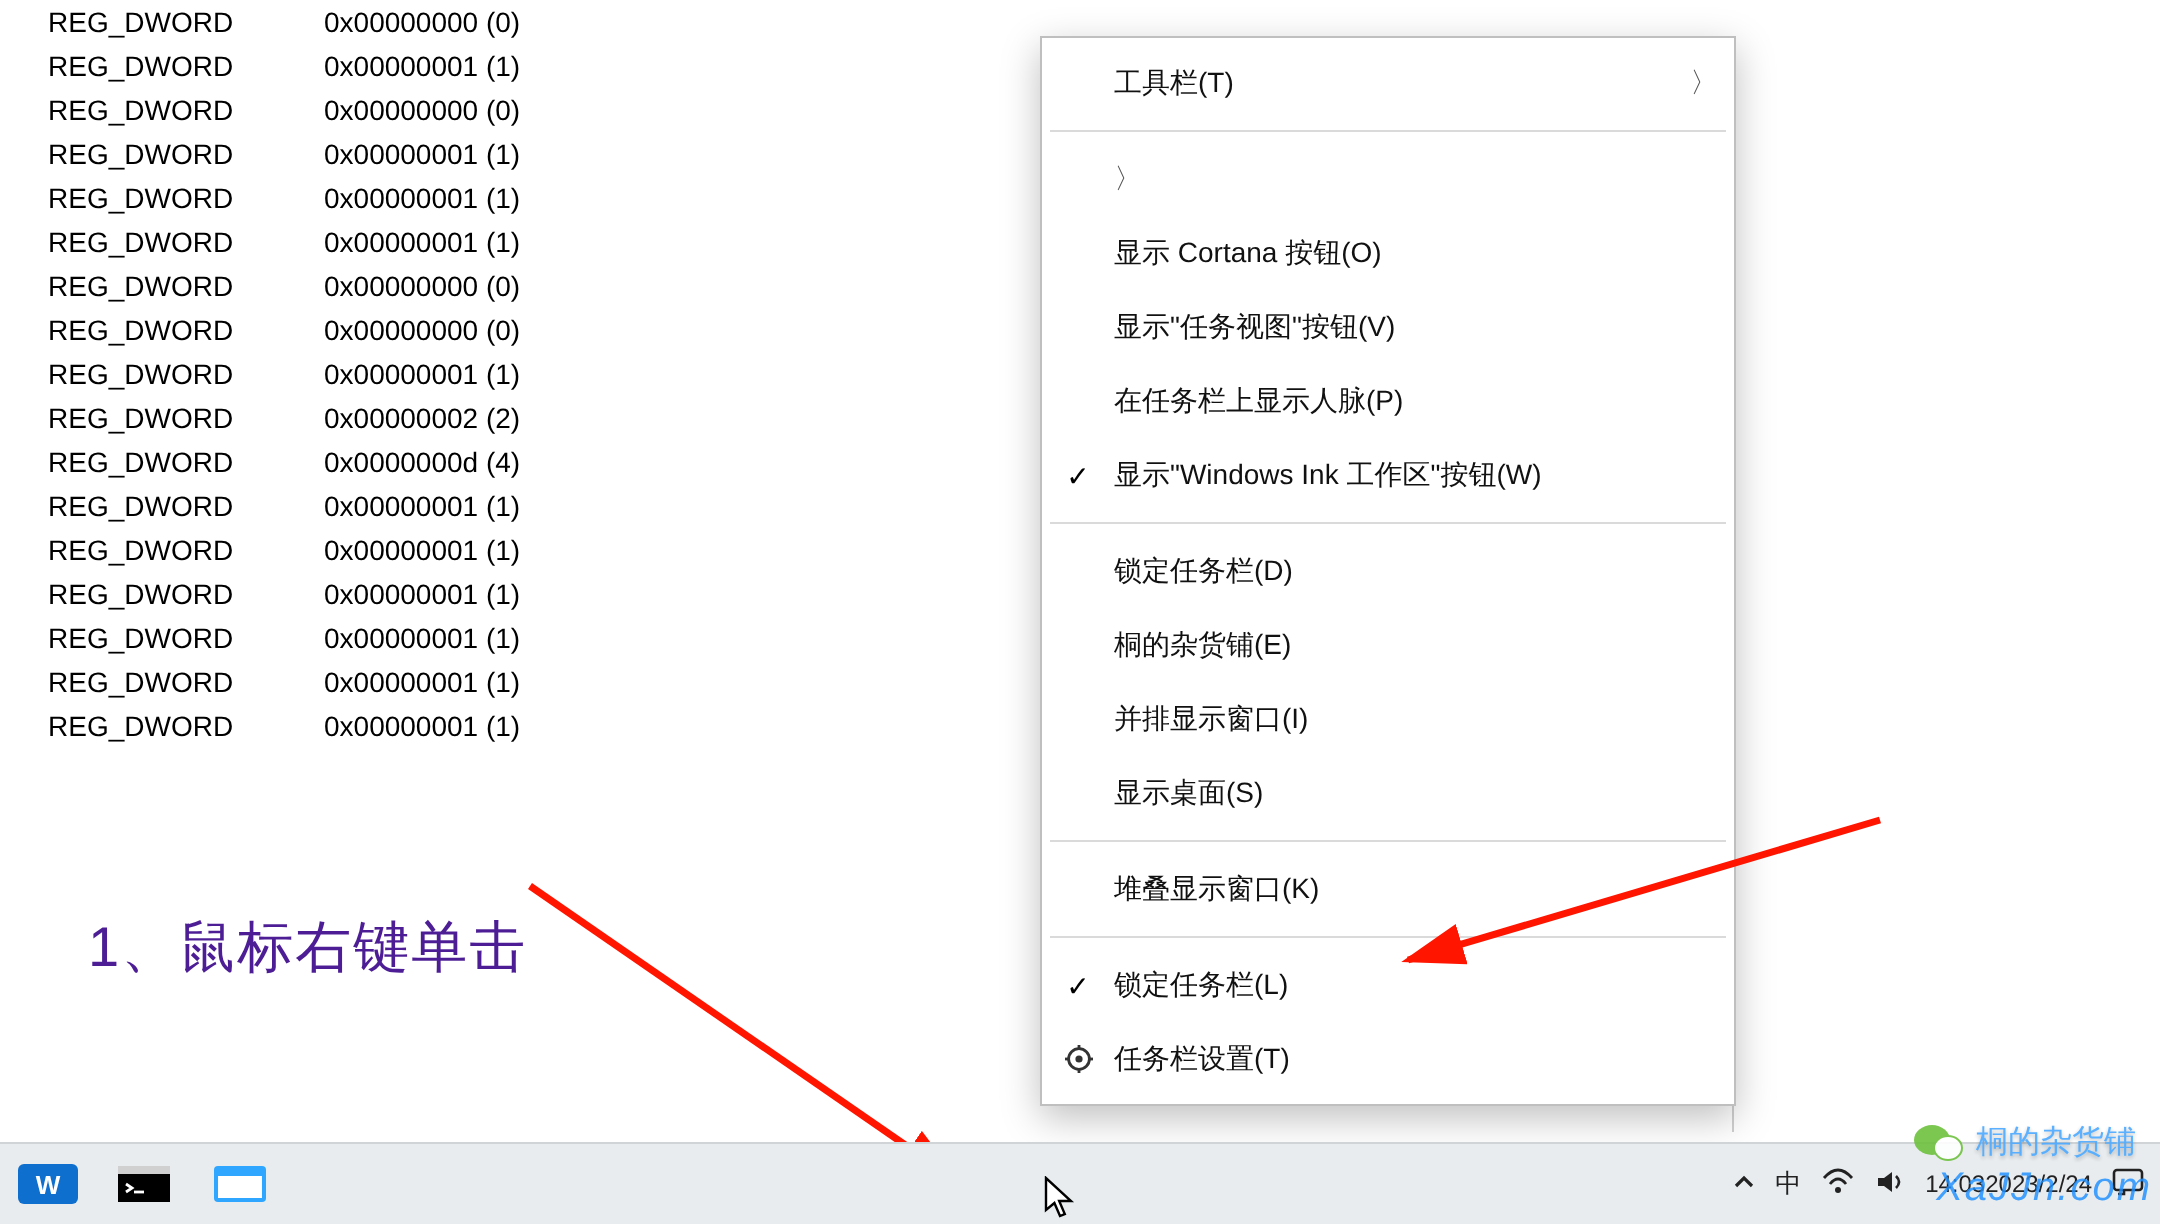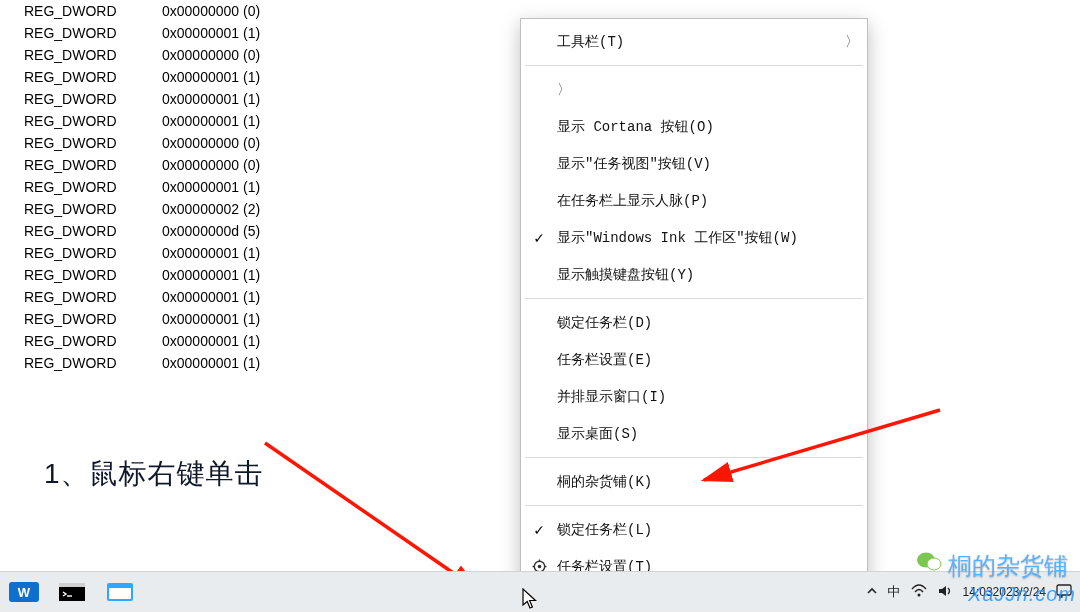--- a/index.html
+++ b/index.html
@@ -1,33 +1,33 @@
 <!DOCTYPE html>
 <html><head>
 <meta charset="utf-8">
 <style>
   html,body{margin:0;padding:0;width:1080px;height:612px;overflow:hidden;font-family:"Microsoft YaHei","Segoe UI",Arial,sans-serif;background:#fff;color:#000;}
   .registry{position:absolute;left:24px;top:0;font-size:14px;line-height:22px;}
   .registry .row{display:flex;}
   .registry .type{width:138px;}
-  .annot{position:absolute;left:44px;top:455px;font-size:28px;color:#0f172a;letter-spacing:1px;text-align:right;}
+  .annot{position:absolute;left:44px;top:455px;font-size:28px;color:#4c1d95;letter-spacing:1px;text-align:right;}
   .ctxMenu{position:absolute;left:520px;top:18px;width:346px;background:#fff;border:1px solid #bfbfbf;box-shadow:0 6px 18px rgba(0,0,0,.25);padding:4px 0;}
   .ctxMenu .item{display:flex;align-items:center;height:37px;font-size:14px;color:#111;cursor:default;}
   .ctxMenu .item .chk{width:36px;display:flex;justify-content:center;align-items:center;color:#000;}
-  .ctxMenu .item .label{flex:1;font-family:Liberation Mono, monospace;}
+  .ctxMenu .item .label{flex:1;}
   .ctxMenu .item .arrow{width:22px;color:#555;font-size:14px;}
   .ctxMenu hr{border:none;border-top:1px solid #dadada;margin:5px 4px;}
   .bc-vert{position:absolute;right:213px;top:19px;width:1px;height:547px;background:#d0d0d0;}
   .arrow-svg{position:absolute;pointer-events:none;}
   .taskbar{position:absolute;left:0;bottom:0;width:1080px;height:40px;background:#e8ecef;border-top:1px solid #d0d4d7;display:flex;align-items:center;}
   .taskbar .tbitem{width:48px;height:40px;display:flex;justify-content:center;align-items:center;}
   .tbicon{width:30px;height:24px;display:block;}
   .tray{position:absolute;right:8px;bottom:0;height:40px;display:flex;align-items:center;gap:10px;color:#222;font-size:12px;}
   .tray .dt{display:flex;flex-direction:row;align-items:flex-end;line-height:14px;}
-  .watermark{position:absolute;right:12px;bottom:30px;display:flex;align-items:flex-start;gap:6px;font-size:24px;color:#4aa9ff;opacity:.9;text-shadow:0 1px 2px rgba(0,0,0,.3);}
+  .watermark{position:absolute;right:12px;bottom:30px;display:flex;align-items:flex-end;gap:6px;font-size:16px;color:#4aa9ff;opacity:.9;text-shadow:0 1px 2px rgba(0,0,0,.3);}
   .watermark2{position:absolute;right:4px;bottom:6px;font-size:20px;color:#1E90FF;font-style:italic;font-weight:normal;letter-spacing:1px;opacity:.82;}
   .cursor{position:absolute;left:521px;top:588px;font-size:20px;color:#000;}
 </style>
 </head>
 <body>
 
 <div class="registry" id="reg">
     <div class="row">
       <div class="type">REG_DWORD</div>
       <div>0x00000000 (0)</div>
@@ -63,21 +63,21 @@
     <div class="row">
       <div class="type">REG_DWORD</div>
       <div>0x00000001 (1)</div>
     </div>
     <div class="row">
       <div class="type">REG_DWORD</div>
       <div>0x00000002 (2)</div>
     </div>
     <div class="row">
       <div class="type">REG_DWORD</div>
-      <div>0x0000000d (5)</div>
+      <div>0x0000000d (4)</div>
     </div>
     <div class="row">
       <div class="type">REG_DWORD</div>
       <div>0x00000001 (1)</div>
     </div>
     <div class="row">
       <div class="type">REG_DWORD</div>
       <div>0x00000001 (1)</div>
     </div>
     <div class="row">
@@ -126,50 +126,45 @@
     <div class="item">
       <div class="chk"></div>
       <div class="label">在任务栏上显示人脉(P)</div>
       <div class="arrow"></div>
     </div>
     <div class="item">
       <div class="chk">✓</div>
       <div class="label">显示"Windows Ink 工作区"按钮(W)</div>
       <div class="arrow"></div>
     </div>
-    <div class="item">
-      <div class="chk"></div>
-      <div class="label">显示触摸键盘按钮(Y)</div>
-      <div class="arrow"></div>
-    </div>
     <hr>
     <div class="item">
       <div class="chk"></div>
       <div class="label">锁定任务栏(D)</div>
       <div class="arrow"></div>
     </div>
     <div class="item">
       <div class="chk"></div>
-      <div class="label">任务栏设置(E)</div>
+      <div class="label">桐的杂货铺(E)</div>
       <div class="arrow"></div>
     </div>
     <div class="item">
       <div class="chk"></div>
       <div class="label">并排显示窗口(I)</div>
       <div class="arrow"></div>
     </div>
     <div class="item">
       <div class="chk"></div>
       <div class="label">显示桌面(S)</div>
       <div class="arrow"></div>
     </div>
     <hr>
     <div class="item">
       <div class="chk"></div>
-      <div class="label">桐的杂货铺(K)</div>
+      <div class="label">堆叠显示窗口(K)</div>
       <div class="arrow"></div>
     </div>
     <hr>
     <div class="item">
       <div class="chk">✓</div>
       <div class="label">锁定任务栏(L)</div>
       <div class="arrow"></div>
     </div>
     <div class="item">
       <div class="chk">

